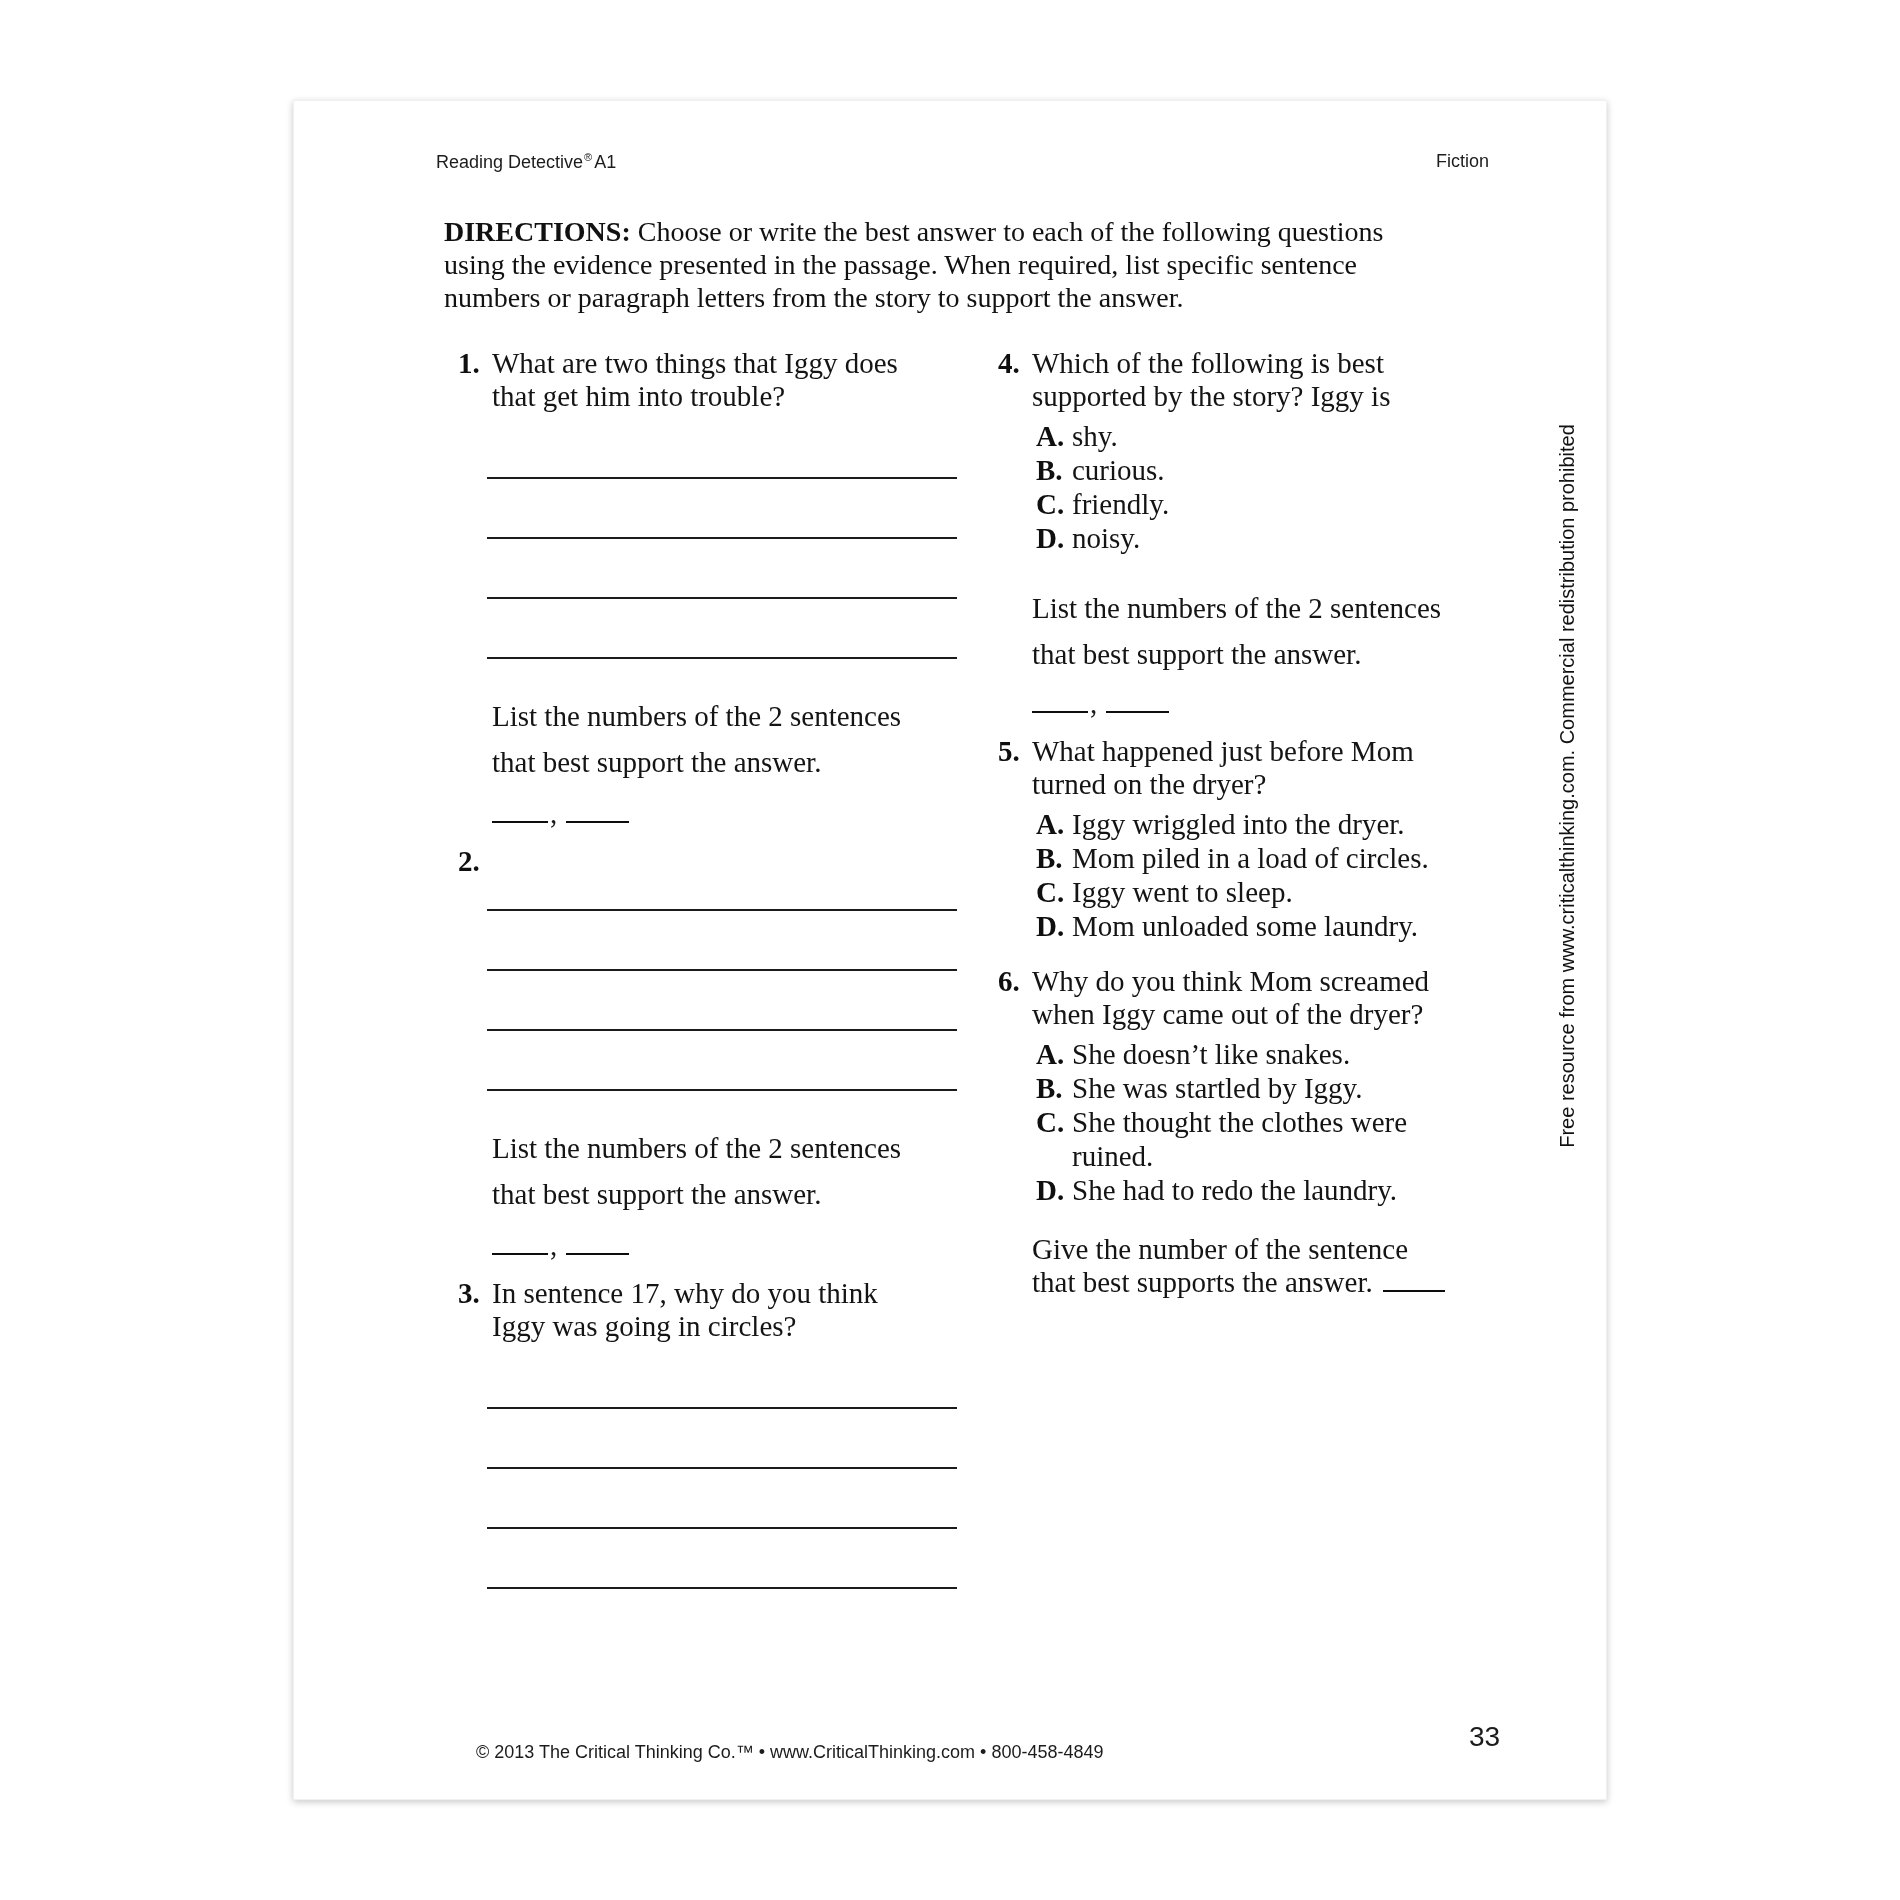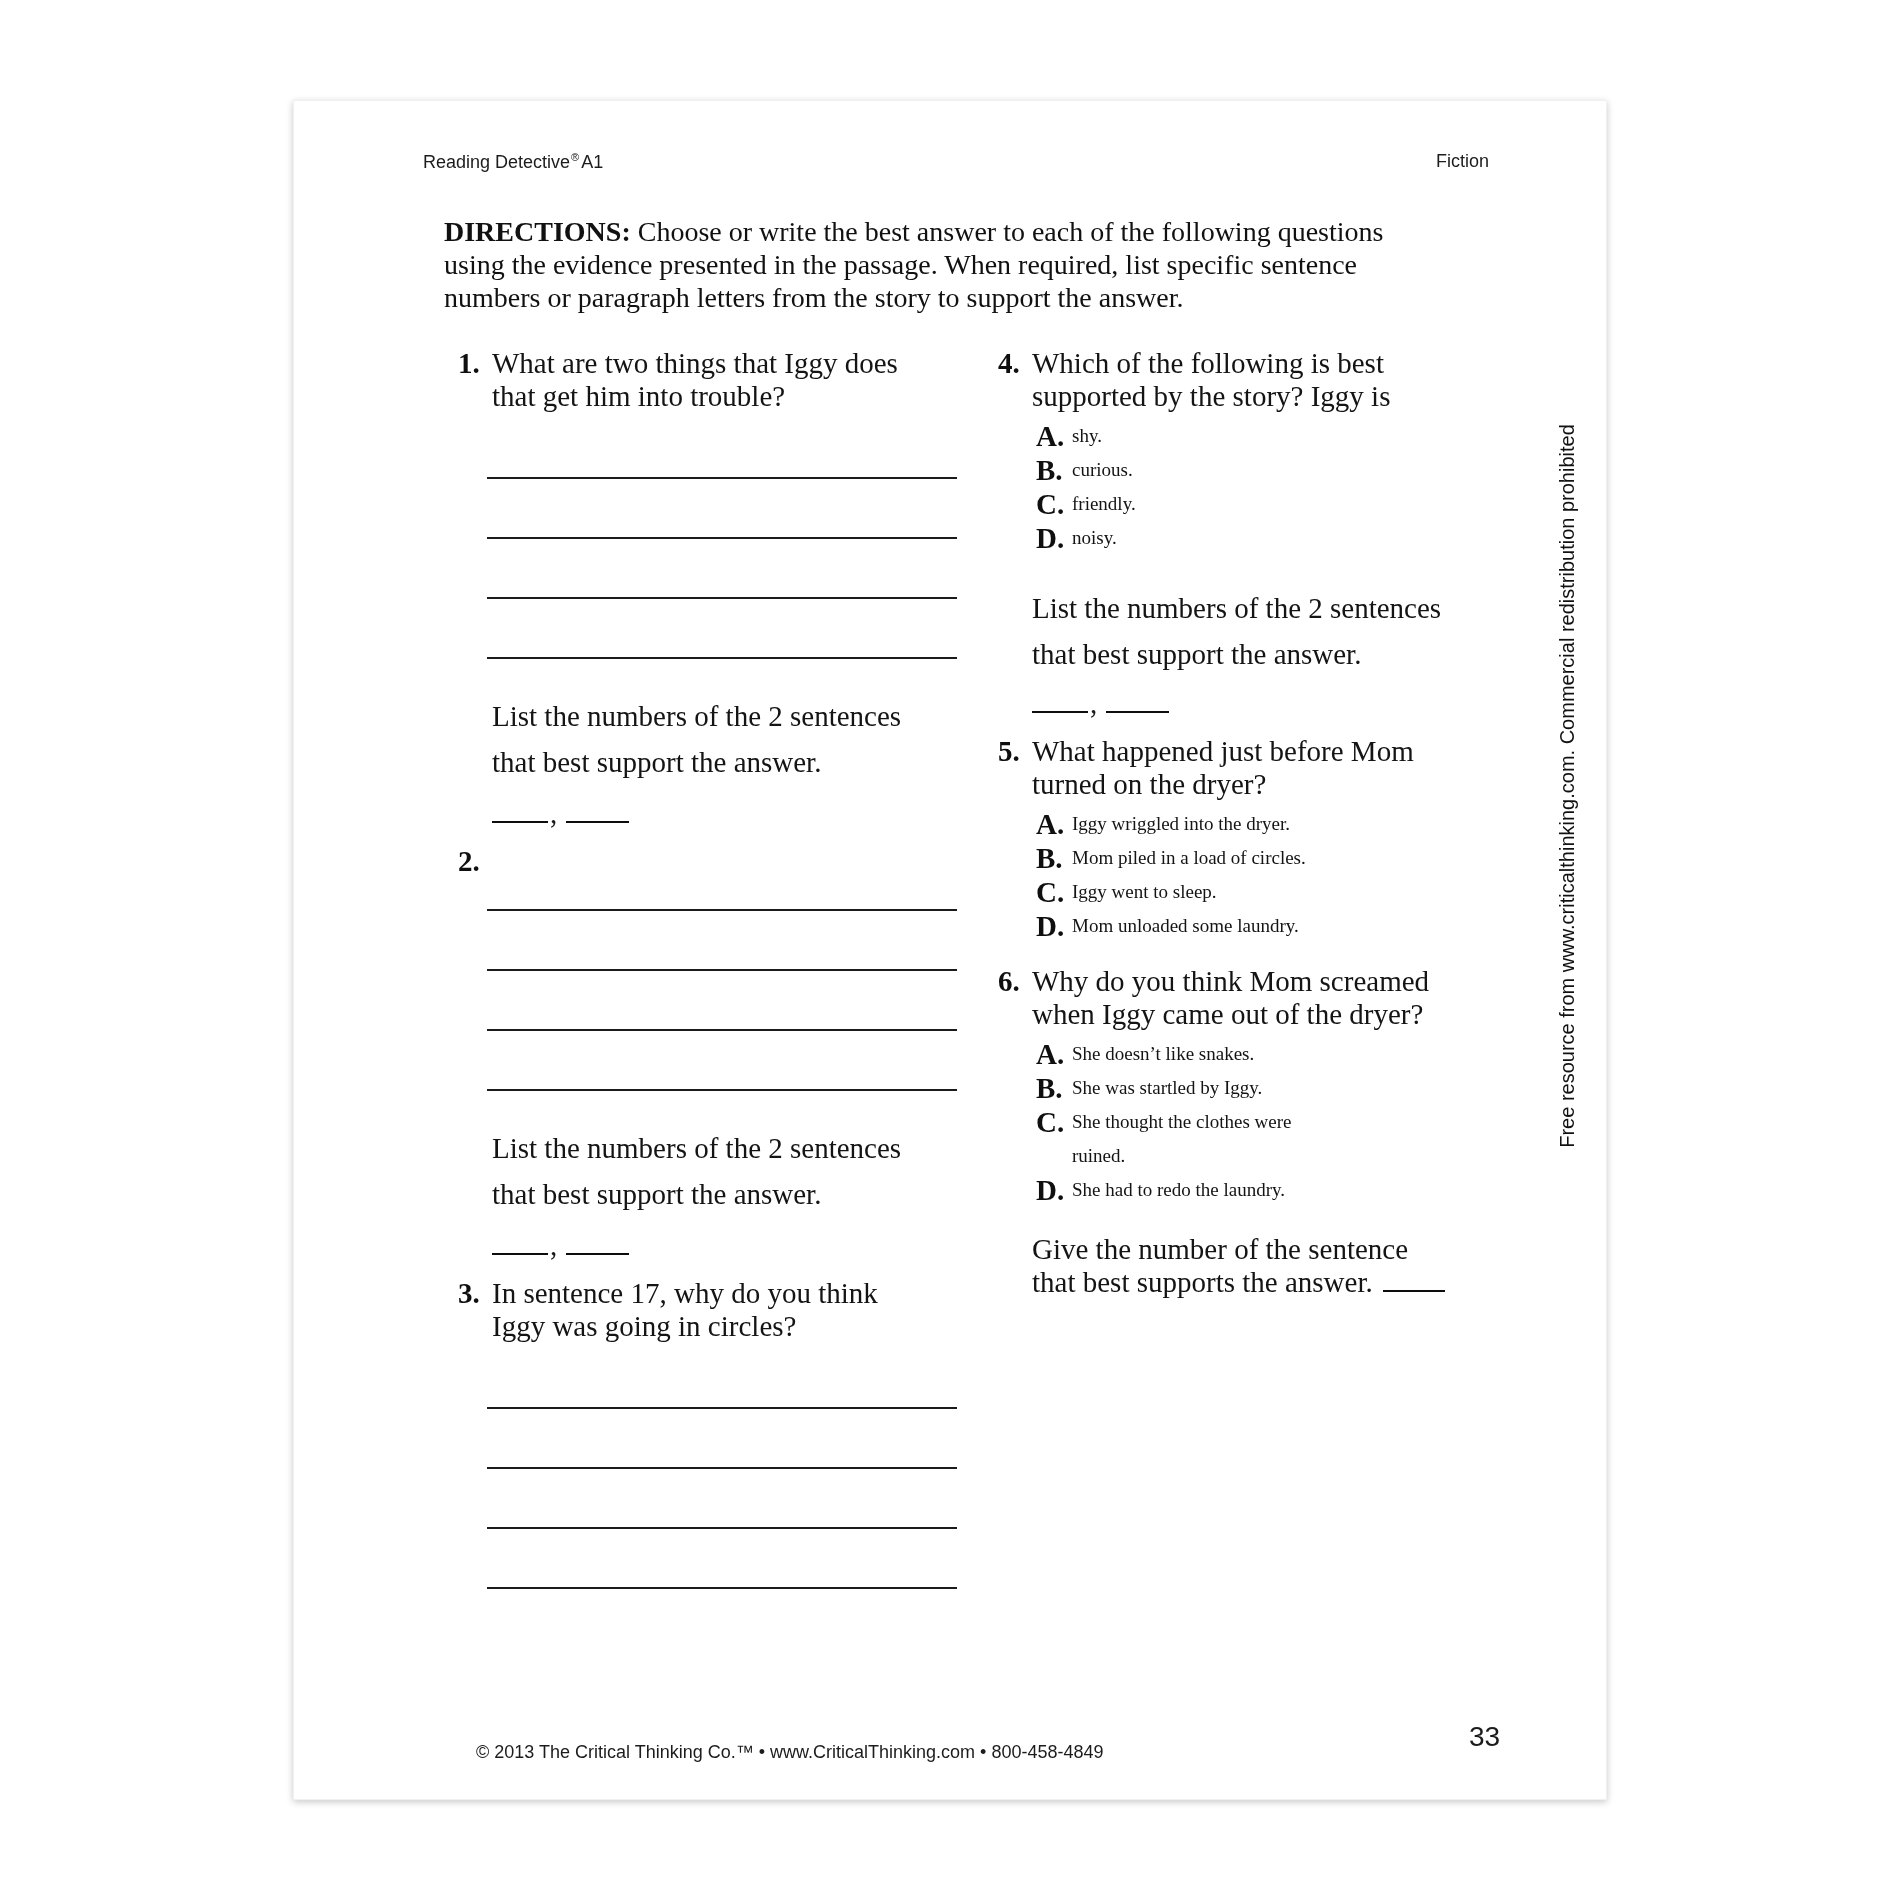--- a/index.html
+++ b/index.html
@@ -7,21 +7,21 @@
   body { font-family:"Liberation Serif", serif; color:#1a1a1a; }
 
   .sheet {
     position:absolute; left:293px; top:100px; width:1314px; height:1700px;
     background:#ffffff; border:1px solid #f0f0f0;
     box-shadow:0 2px 7px rgba(0,0,0,0.22);
   }
 
   
   .hdr { font-family:"Liberation Sans", sans-serif; font-size:18px; color:#1c1c1c; position:absolute; top:50px; }
-  .hdr-left { left:129px; }
+  .hdr-left { left:142px; }
   .hdr-right { right:117px;margin-left:15px; }
   .hdr sup { font-size:11px; vertical-align:super; margin:0 2px 0 1px; }
 
   
   .directions {
     position:absolute; left:150px; top:114px; width:1080px;
     font-size:28px; line-height:33px; color:#111;
   }
   .directions .dlabel { font-weight:bold; }
   .pre { white-space:pre-line; }
@@ -43,21 +43,21 @@
   .support { margin-top:34px; font-size:29px; line-height:46px; color:#141414; }
   .blanks-row { margin-top:12px; height:26px; font-size:29px; }
   .blank { display:inline-block; width:56px; height:22px; border-bottom:2px solid #0d0d0d; }
   .blank.w2 { width:63px; }
   .blank.inline { width:62px; margin-left:10px; }
   .comma { margin:0 9px 0 2px; }
 
   .choices { margin-top:6px; }
   .choice { display:flex; }
   .cletter { width:40px; padding-left:4px; flex:none; font-weight:bold; font-size:29px; line-height:34px; color:#0f0f0f; }
-  .ctext { flex:1; font-size:19px; line-height:34px; color:#141414; }
+  .ctext { flex:1; font-size:29px; line-height:34px; color:#141414; }
   .give { margin-top:26px; font-size:29px; line-height:33px; color:#141414; }
 
   
   .side-note {
     position:absolute; left:885px; top:672px; width:780px; height:26px;
     transform:rotate(-90deg); transform-origin:center center;
     font-family:"Liberation Sans", sans-serif; font-size:20px; color:#111;
     text-align:center; white-space:nowrap;
   }
 

